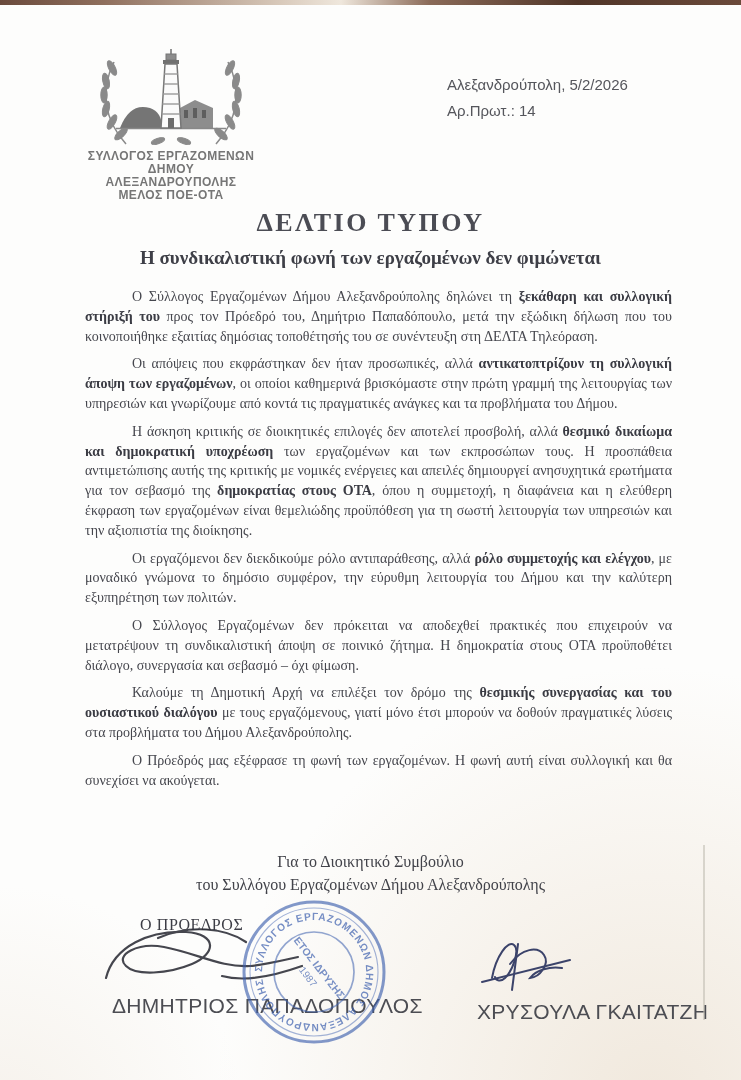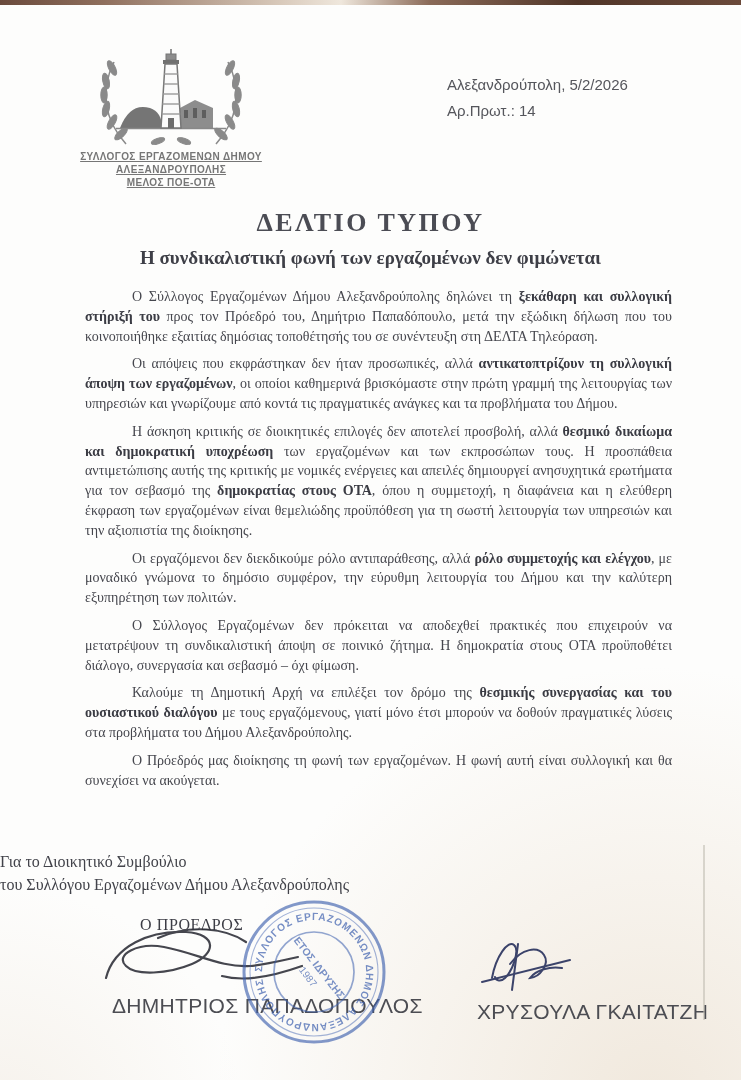--- a/index.html
+++ b/index.html
@@ -11,32 +11,32 @@
       #fdfdfc;
     font-family:"Liberation Serif", serif;
   }
   .top-edge{
     position:absolute;top:0;left:0;width:100%;height:5px;
     background:linear-gradient(90deg,#6a4a3c 0%,#8f6f5d 14%,#d9cabb 38%,#efe7dc 46%,#8a6a58 58%,#503528 78%,#6b4a3a 100%);
   }
   .logo{position:absolute;left:80px;top:48px;width:182px;text-align:center;}
   .logo svg{display:block;margin:0 auto;}
   .logo-lines{margin-top:2px;font-family:"Liberation Sans",sans-serif;font-weight:bold;
-    font-size:10px;line-height:13px;color:#767676;letter-spacing:.4px;text-decoration:underline;}
+    font-size:12px;line-height:13px;color:#767676;letter-spacing:.4px;}
   .date-block{position:absolute;left:447px;top:72px;font-family:"Liberation Sans",sans-serif;
     font-size:15px;line-height:26px;color:#55565c;}
   .doc-title{position:absolute;left:0;top:199px;width:100%;text-align:center;
     font-size:26px;font-weight:bold;letter-spacing:2.5px;color:#4b4c54;margin-top:9px;}
   .doc-subtitle{position:absolute;left:0;top:247px;width:100%;text-align:center;
     font-size:19px;font-weight:bold;color:#3e3f47;}
   .body-text{position:absolute;left:85px;right:69px;top:287px;color:#45464d;}
   .body-text p{margin:0 0 8px 0;text-indent:47px;text-align:justify;
     font-size:14px;line-height:19.8px;}
   .body-text b{color:#3a3b43;}
-  .closing{position:absolute;left:0;top:850px;width:100%;text-align:left;
+  .closing{position:absolute;left:0;top:850px;width:100%;text-align:center;
     font-size:16px;line-height:23px;color:#42434a;}
   .sig-role{position:absolute;font-size:16px;letter-spacing:.6px;color:#3c3d45;}
   .sig-name{position:absolute;font-family:"Liberation Sans",sans-serif;font-weight:normal;
     font-size:21px;letter-spacing:.3px;color:#4c4d53;}
   .sig-svg{position:absolute;}
   .stamp{position:absolute;left:237px;top:890px;opacity:.85;}
   .crease{position:absolute;left:703px;top:845px;width:2px;height:175px;
     background:rgba(190,185,175,.55);}
 </style>
 </head>
@@ -105,21 +105,21 @@
   <div class="doc-title">ΔΕΛΤΙΟ ΤΥΠΟΥ</div>
   <div class="doc-subtitle">Η συνδικαλιστική φωνή των εργαζομένων δεν φιμώνεται</div>
 
   <div class="body-text" id="paras">
       <p><span>Ο Σύλλογος Εργαζομένων Δήμου Αλεξανδρούπολης δηλώνει τη </span><b>ξεκάθαρη και συλλογική στήριξή του</b><span> προς τον Πρόεδρό του, Δημήτριο Παπαδόπουλο, μετά την εξώδικη δήλωση που του κοινοποιήθηκε εξαιτίας δημόσιας τοποθέτησής του σε συνέντευξη στη ΔΕΛΤΑ Τηλεόραση.</span></p>
       <p><span>Οι απόψεις που εκφράστηκαν δεν ήταν προσωπικές, αλλά </span><b>αντικατοπτρίζουν τη συλλογική άποψη των εργαζομένων</b><span>, οι οποίοι καθημερινά βρισκόμαστε στην πρώτη γραμμή της λειτουργίας των υπηρεσιών και γνωρίζουμε από κοντά τις πραγματικές ανάγκες και τα προβλήματα του Δήμου.</span></p>
       <p><span>Η άσκηση κριτικής σε διοικητικές επιλογές δεν αποτελεί προσβολή, αλλά </span><b>θεσμικό δικαίωμα και δημοκρατική υποχρέωση</b><span> των εργαζομένων και των εκπροσώπων τους. Η προσπάθεια αντιμετώπισης αυτής της κριτικής με νομικές ενέργειες και απειλές δημιουργεί ανησυχητικά ερωτήματα για τον σεβασμό της </span><b>δημοκρατίας στους ΟΤΑ</b><span>, όπου η συμμετοχή, η διαφάνεια και η ελεύθερη έκφραση των εργαζομένων είναι θεμελιώδης προϋπόθεση για τη σωστή λειτουργία των υπηρεσιών και την αξιοπιστία της διοίκησης.</span></p>
       <p><span>Οι εργαζόμενοι δεν διεκδικούμε ρόλο αντιπαράθεσης, αλλά </span><b>ρόλο συμμετοχής και ελέγχου</b><span>, με μοναδικό γνώμονα το δημόσιο συμφέρον, την εύρυθμη λειτουργία του Δήμου και την καλύτερη εξυπηρέτηση των πολιτών.</span></p>
       <p><span>Ο Σύλλογος Εργαζομένων δεν πρόκειται να αποδεχθεί πρακτικές που επιχειρούν να μετατρέψουν τη συνδικαλιστική άποψη σε ποινικό ζήτημα. Η δημοκρατία στους ΟΤΑ προϋποθέτει διάλογο, συνεργασία και σεβασμό – όχι φίμωση.</span></p>
       <p><span>Καλούμε τη Δημοτική Αρχή να επιλέξει τον δρόμο της </span><b>θεσμικής συνεργασίας και του ουσιαστικού διαλόγου</b><span> με τους εργαζόμενους, γιατί μόνο έτσι μπορούν να δοθούν πραγματικές λύσεις στα προβλήματα του Δήμου Αλεξανδρούπολης.</span></p>
-      <p><span>Ο Πρόεδρός μας διοίκησης τη φωνή των εργαζομένων. Η φωνή αυτή είναι συλλογική και θα συνεχίσει να ακούγεται.</span></p>
+      <p><span>Ο Πρόεδρός μας εξέφρασε τη φωνή των εργαζομένων. Η φωνή αυτή είναι συλλογική και θα συνεχίσει να ακούγεται.</span></p>
     </div>
 
   <div class="closing">
     <div>Για το Διοικητικό Συμβούλιο</div>
     <div>του Συλλόγου Εργαζομένων Δήμου Αλεξανδρούπολης</div>
   </div>
 
   <div class="sig-role" style="left:140px;top:916px;">Ο ΠΡΟΕΔΡΟΣ</div>
 
   <svg class="sig-svg" style="left:98px;top:922px;" width="218" height="82" viewBox="0 0 218 82">

